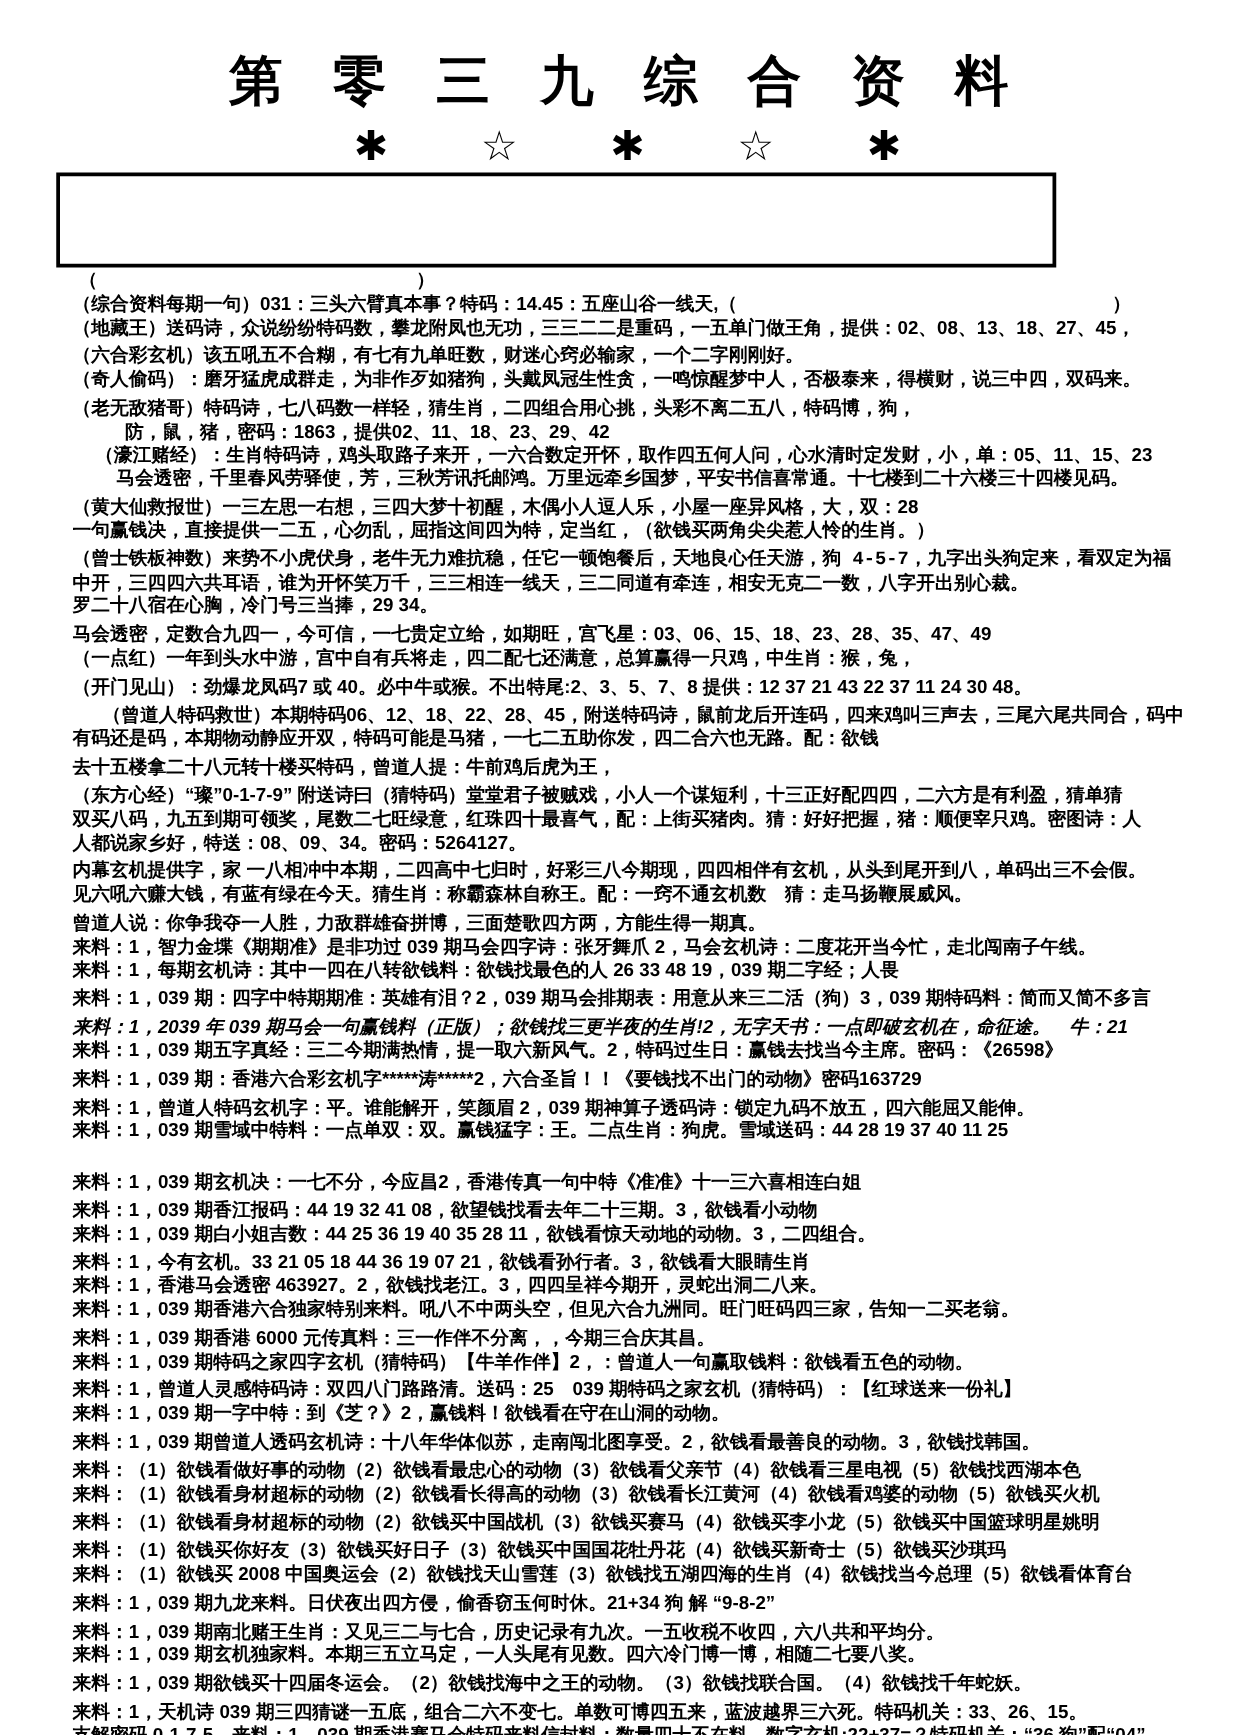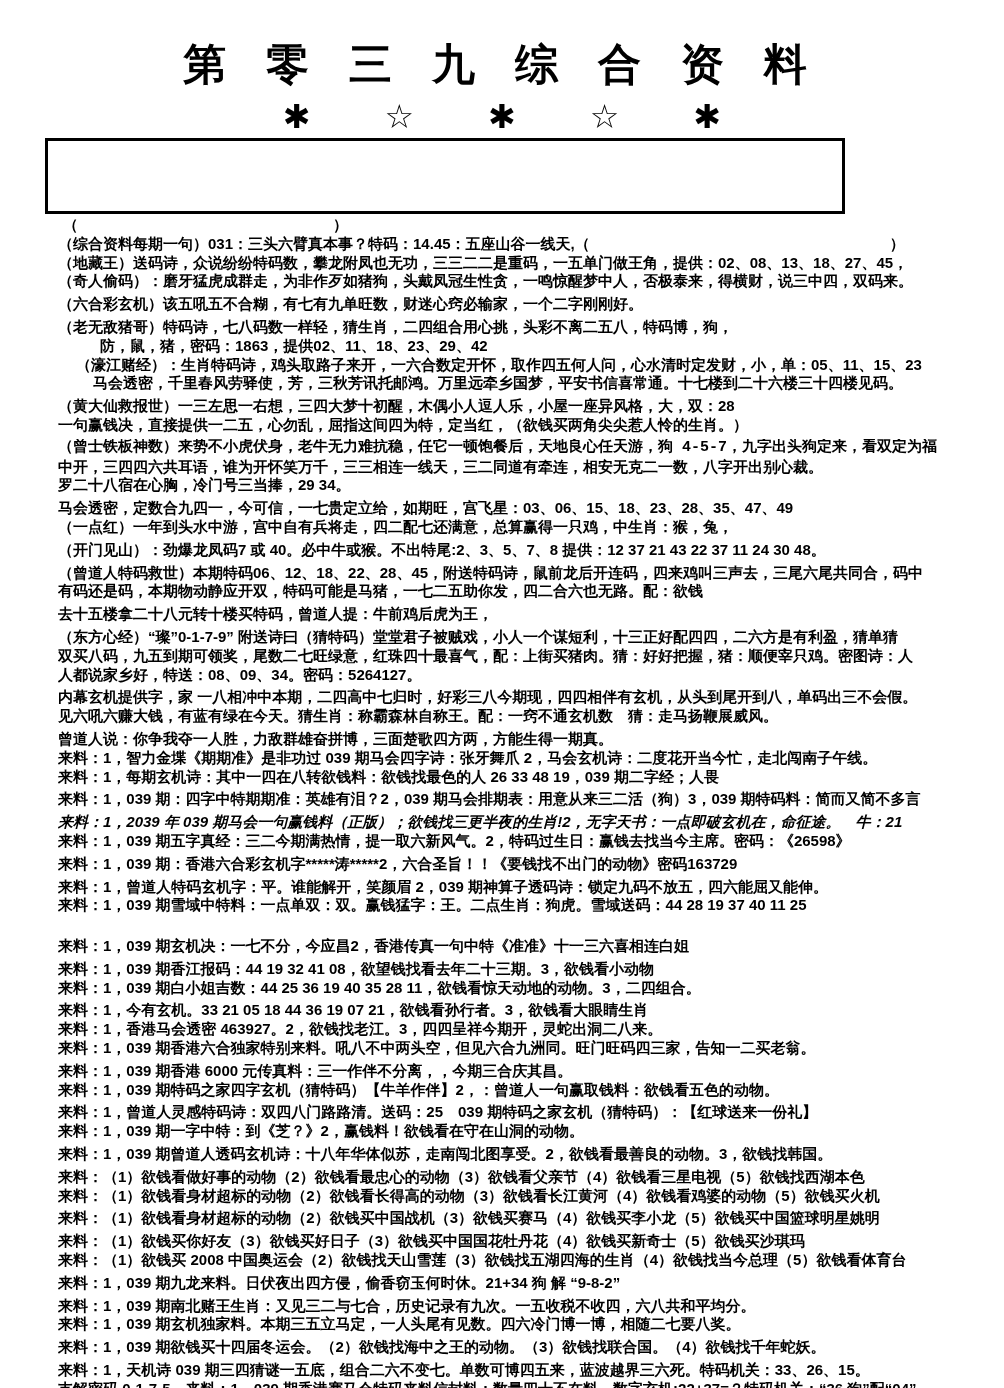--- a/index.html
+++ b/index.html
@@ -62,35 +62,35 @@
       <span class="star">☆</span>
       <span class="star">✱</span>
     </div>
 
   <div class="header-box"></div>
 
   <div class="content">
       <div class="line" style="padding-left: 5px;">（　　　　　　　　　　　　　　　　　）</div>
       <div class="line">（综合资料每期一句）031：三头六臂真本事？特码：14.45：五座山谷一线天,（　　　　　　　　　　　　　　　　　　　　）</div>
       <div class="line">（地藏王）送码诗，众说纷纷特码数，攀龙附凤也无功，三三二二是重码，一五单门做王角，提供：02、08、13、18、27、45，</div>
+      <div class="line" style="margin-top: 4px;">（六合彩玄机）该五吼五不合糊，有七有九单旺数，财迷心窍必输家，一个二字刚刚好。</div>
       <div class="line">（奇人偷码）：磨牙猛虎成群走，为非作歹如猪狗，头戴凤冠生性贪，一鸣惊醒梦中人，否极泰来，得横财，说三中四，双码来。</div>
-      <div class="line" style="margin-top: 4px;">（六合彩玄机）该五吼五不合糊，有七有九单旺数，财迷心窍必输家，一个二字刚刚好。</div>
       <div class="line" style="margin-top: 4px;">（老无敌猪哥）特码诗，七八码数一样轻，猜生肖，二四组合用心挑，头彩不离二五八，特码博，狗，</div>
       <div class="line" style="padding-left: 42px;">防，鼠，猪，密码：1863，提供02、11、18、23、29、42</div>
       <div class="line" style="padding-left: 18px;">（濠江赌经）：生肖特码诗，鸡头取路子来开，一六合数定开怀，取作四五何人问，心水清时定发财，小，单：05、11、15、23</div>
       <div class="line" style="padding-left: 35px;">马会透密，千里春风劳驿使，芳，三秋芳讯托邮鸿。万里远牵乡国梦，平安书信喜常通。十七楼到二十六楼三十四楼见码。</div>
       <div class="line" style="margin-top: 4px;">（黄大仙救报世）一三左思一右想，三四大梦十初醒，木偶小人逗人乐，小屋一座异风格，大，双：28</div>
       <div class="line">一句赢钱决，直接提供一二五，心勿乱，屈指这间四为特，定当红，（欲钱买两角尖尖惹人怜的生肖。）</div>
       <div class="line" style="margin-top: 4px; font-family: Liberation Mono, monospace;">（曾士铁板神数）来势不小虎伏身，老牛无力难抗稳，任它一顿饱餐后，天地良心任天游，狗 4-5-7，九字出头狗定来，看双定为福</div>
       <div class="line">中开，三四四六共耳语，谁为开怀笑万千，三三相连一线天，三二同道有牵连，相安无克二一数，八字开出别心裁。</div>
       <div class="line">罗二十八宿在心胸，冷门号三当捧，29 34。</div>
       <div class="line" style="margin-top: 4px;">马会透密，定数合九四一，今可信，一七贵定立给，如期旺，宫飞星：03、06、15、18、23、28、35、47、49</div>
       <div class="line">（一点红）一年到头水中游，宫中自有兵将走，四二配七还满意，总算赢得一只鸡，中生肖：猴，兔，</div>
       <div class="line" style="margin-top: 4px;">（开门见山）：劲爆龙凤码7 或 40。必中牛或猴。不出特尾:2、3、5、7、8 提供：12 37 21 43 22 37 11 24 30 48。</div>
-      <div class="line" style="margin-top: 4px;">（曾道人特码救世）本期特码06、12、18、22、28、45，附送特码诗，鼠前龙后开连码，四来鸡叫三声去，三尾六尾共同合，码中</div>
+      <div class="line" style="margin-top: 4px; margin-left: 24px;">（曾道人特码救世）本期特码06、12、18、22、28、45，附送特码诗，鼠前龙后开连码，四来鸡叫三声去，三尾六尾共同合，码中</div>
       <div class="line">有码还是码，本期物动静应开双，特码可能是马猪，一七二五助你发，四二合六也无路。配：欲钱</div>
       <div class="line" style="margin-top: 4px;">去十五楼拿二十八元转十楼买特码，曾道人提：牛前鸡后虎为王，</div>
       <div class="line" style="margin-top: 4px;">（东方心经）“璨”0-1-7-9” 附送诗曰（猜特码）堂堂君子被贼戏，小人一个谋短利，十三正好配四四，二六方是有利盈，猜单猜</div>
       <div class="line">双买八码，九五到期可领奖，尾数二七旺绿意，红珠四十最喜气，配：上街买猪肉。猜：好好把握，猪：顺便宰只鸡。密图诗：人</div>
       <div class="line">人都说家乡好，特送：08、09、34。密码：5264127。</div>
       <div class="line" style="margin-top: 4px;">内幕玄机提供字，家 一八相冲中本期，二四高中七归时，好彩三八今期现，四四相伴有玄机，从头到尾开到八，单码出三不会假。</div>
       <div class="line">见六吼六赚大钱，有蓝有绿在今天。猜生肖：称霸森林自称王。配：一窍不通玄机数　猜：走马扬鞭展威风。</div>
       <div class="line" style="margin-top: 4px;">曾道人说：你争我夺一人胜，力敌群雄奋拼博，三面楚歌四方两，方能生得一期真。</div>
       <div class="line">来料：1，智力金堞《期期准》是非功过 039 期马会四字诗：张牙舞爪 2，马会玄机诗：二度花开当今忙，走北闯南子午线。</div>
       <div class="line">来料：1，每期玄机诗：其中一四在八转欲钱料：欲钱找最色的人 26 33 48 19，039 期二字经；人畏</div>

